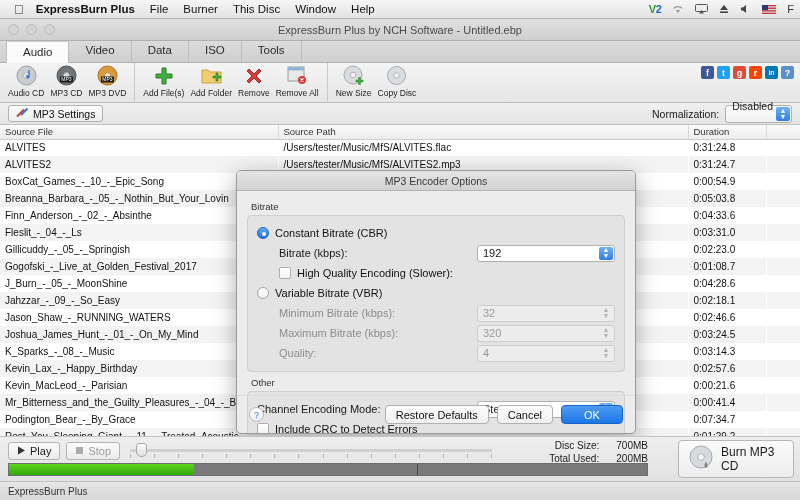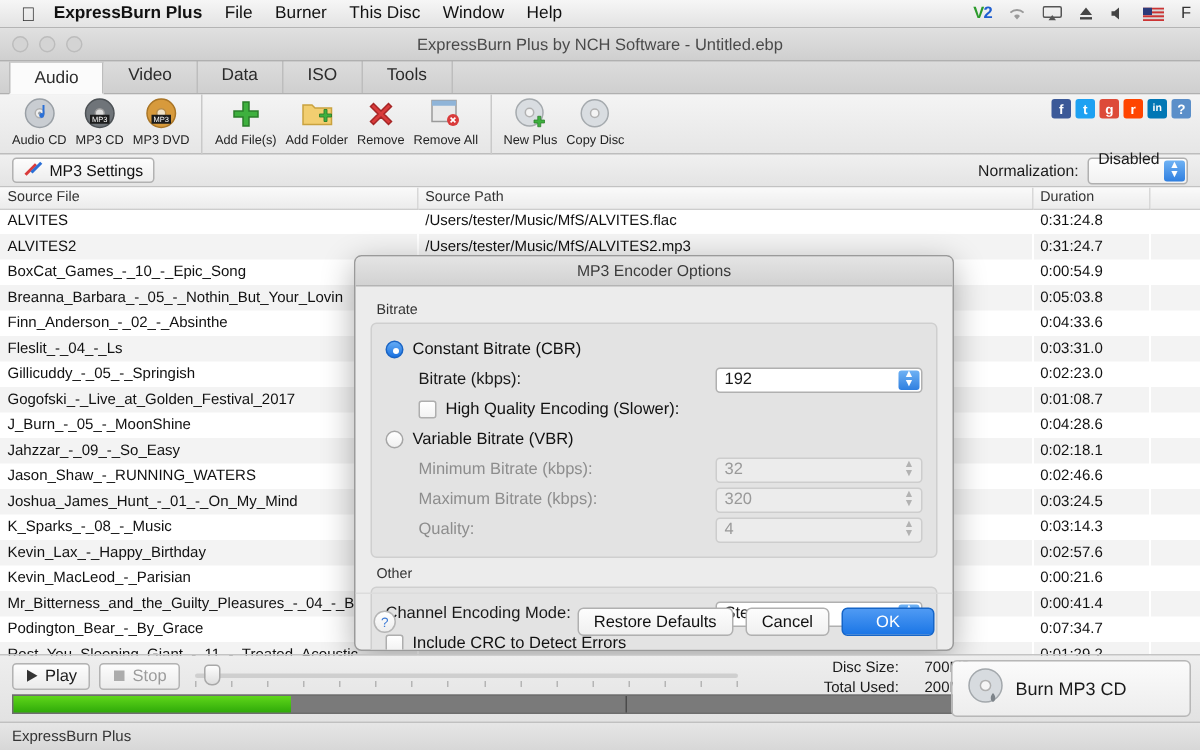--- a/index.html
+++ b/index.html
@@ -215,21 +215,21 @@
   .slider .ticks{ position:absolute; left:0;right:0; top:12px; height:4px;
                   display:flex; justify-content:space-between;}
   .slider .ticks i{ width:1px; height:4px; background:#b5b5b5; display:block;}
   .slider .knob{ position:absolute; left:6px; top:1px; width:11px; height:14px;
                  background:linear-gradient(#fdfdfd,#dedede); border:1px solid #a8a8a8;
                  border-radius:3px 3px 5px 5px;}
   .discinfo{ position:absolute; right:152px; top:2px; text-align:right; font-size:10px; line-height:13px;}
   .dilabel{ display:inline-block; width:66px; text-align:right; }
   .divalue{ display:inline-block; width:46px; text-align:right; }
   .burnbtn{
-    position:absolute; right:6px; top:3px; width:160px; height:38px;
+    position:absolute; right:6px; top:3px; width:116px; height:38px;
     background:linear-gradient(#fbfbfb,#ededed); border:1px solid #b7b7b7; border-radius:4px;
     display:flex; align-items:center; gap:7px; padding-left:10px; font-size:12px;
   }
   #meterwrap{ position:absolute; left:8px; right:152px; bottom:5px; height:13px;
               background:#7a7a7a; border:1px solid #6d6d6d; display:flex;}
   #meterfill{ background:linear-gradient(#5fd61a,#2faa09); height:100%;}
   #metermark{ position:absolute; top:0; bottom:0; width:1px; background:#4a4a4a;}
   #statusbar{ position:absolute; left:0;right:0;bottom:0;height:19px;
               background:linear-gradient(#e6e6e6,#d7d7d7); border-top:1px solid #c0c0c0;
               display:flex;align-items:center; padding-left:8px; font-size:10px; color:#333;}
@@ -384,21 +384,21 @@
 
     <div class="tgroup">
       <div class="titem">
         <span class="glyph">
           <svg width="21" height="21" viewBox="0 0 21 21">
               <circle cx="10" cy="10" r="9" fill="#d9dde1" stroke="#a5aaae"></circle>
               <circle cx="10" cy="10" r="2.8" fill="#f4f4f4" stroke="#b2b2b2"></circle>
               <path d="M13 15h2.5v-2.5h2V15H20v2h-2.5v2.5h-2V17H13z" fill="#3eb03e" stroke="#2a7d2a" stroke-width=".5"></path>
             </svg>
         </span>
-        <span class="lbl">New Plus</span>
+        <span class="lbl">New Size</span>
       </div>
       <div class="titem">
         <span class="glyph">
           <svg width="21" height="21" viewBox="0 0 21 21">
               <circle cx="10.5" cy="10.5" r="9" fill="#d9dde1" stroke="#a5aaae"></circle>
               <circle cx="10.5" cy="10.5" r="2.8" fill="#f4f4f4" stroke="#b2b2b2"></circle>
             </svg>
         </span>
         <span class="lbl">Copy Disc</span>
       </div>

